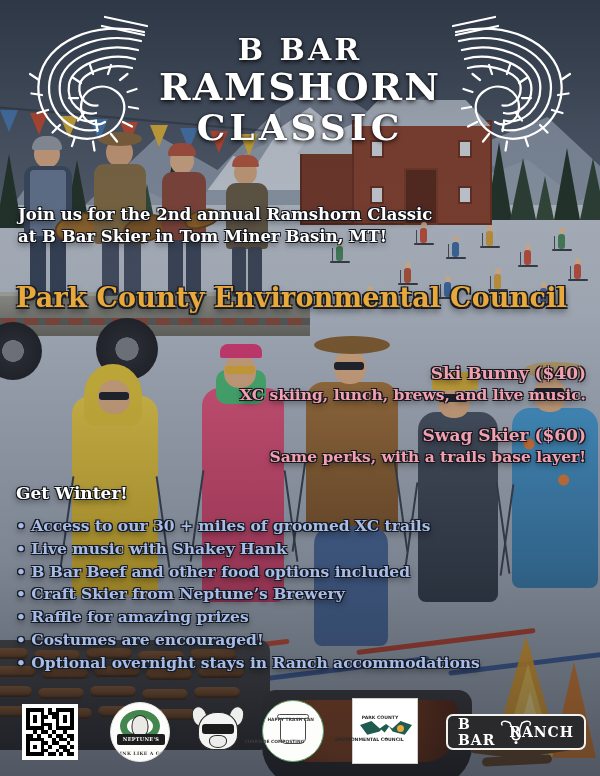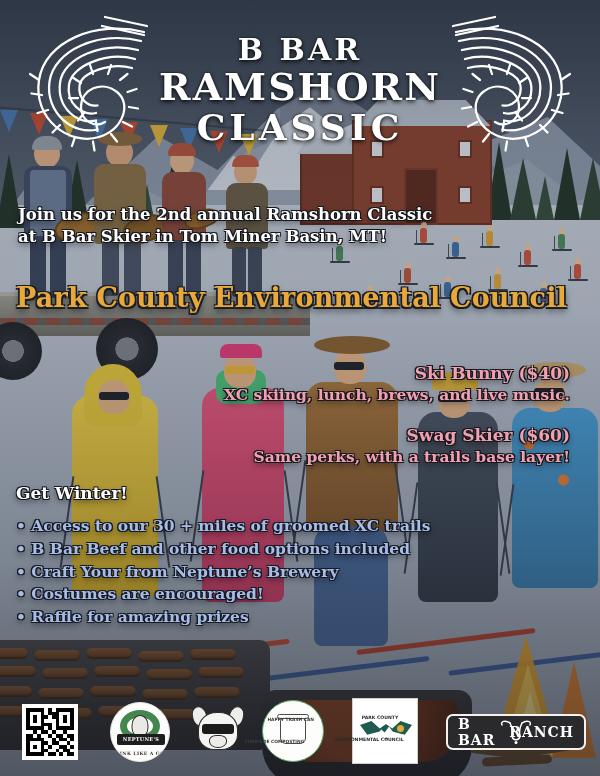--- a/index.html
+++ b/index.html
@@ -225,21 +225,21 @@
     font-size:27px; font-weight:bold; color:#e8a93a; letter-spacing:.2px;
     text-shadow:1.5px 1.5px 0 #1a1d24, -1.5px 1.5px 0 #1a1d24, 1.5px -1.5px 0 #1a1d24, -1.5px -1.5px 0 #1a1d24, 0 4px 7px rgba(0,0,0,.65);
   }
 
   .impact-head {
     position:absolute; right:14px; top:322px;
     font-family:"DejaVu Serif", serif;
     font-size:17px; font-weight:bold; color:#fff; text-align:right;
     text-shadow:1px 1px 0 #14171d, -1px 1px 0 #14171d, 1px -1px 0 #14171d, -1px -1px 0 #14171d, 0 3px 6px rgba(0,0,0,.6);
   }
-  .tier { position:absolute; right:30px; text-align:right; }
+  .tier { position:absolute; right:14px; text-align:right; }
   .tier-name {
     font-family:"DejaVu Serif", serif;
     font-size:17px; font-weight:bold; color:#f2a0b0;
     text-shadow:1.2px 1.2px 0 #16191f, -1.2px 1.2px 0 #16191f, 1.2px -1.2px 0 #16191f, -1.2px -1.2px 0 #16191f, 0 3px 6px rgba(0,0,0,.6);
   }
   .tier-desc {
     font-family:"DejaVu Serif", serif;
     font-size:15.5px; font-weight:bold; color:#f2a0b0; margin-top:2px;
     text-shadow:1.2px 1.2px 0 #16191f, -1.2px 1.2px 0 #16191f, 1.2px -1.2px 0 #16191f, -1.2px -1.2px 0 #16191f, 0 3px 6px rgba(0,0,0,.6);
   }
@@ -728,24 +728,26 @@
       <div class="tier-desc">XC skiing, lunch, brews, and live music.</div>
     </div>
     <div class="tier tier-b">
       <div class="tier-name">Swag Skier ($60)</div>
       <div class="tier-desc">Same perks, with a trails base layer!</div>
     </div>
 
     <div class="excited">Get Winter!</div>
     <ul class="bullets">
       <li>• <span>Access to our 30 + miles of groomed XC trails</span></li>
+      <li>• <span>Live music with Shakey Hank</span></li>
       <li>• <span>B Bar Beef and other food options included</span></li>
-      <li>• <span>Craft Your from Neptune’s Brewery</span></li>
+      <li>• <span>Craft Skier from Neptune’s Brewery</span></li>
+      <li>• <span>Raffle for amazing prizes</span></li>
       <li>• <span>Costumes are encouraged!</span></li>
-      <li>• <span>Raffle for amazing prizes</span></li>
+      <li>• <span>Optional overnight stays in Ranch accommodations</span></li>
     </ul>
 
     <div class="sponsors">
 
       <div class="spon" style="left:22px; bottom:8px;">
         <div class="qr">
           <i></i>
             <i></i>
             <i></i>
             <i></i>

